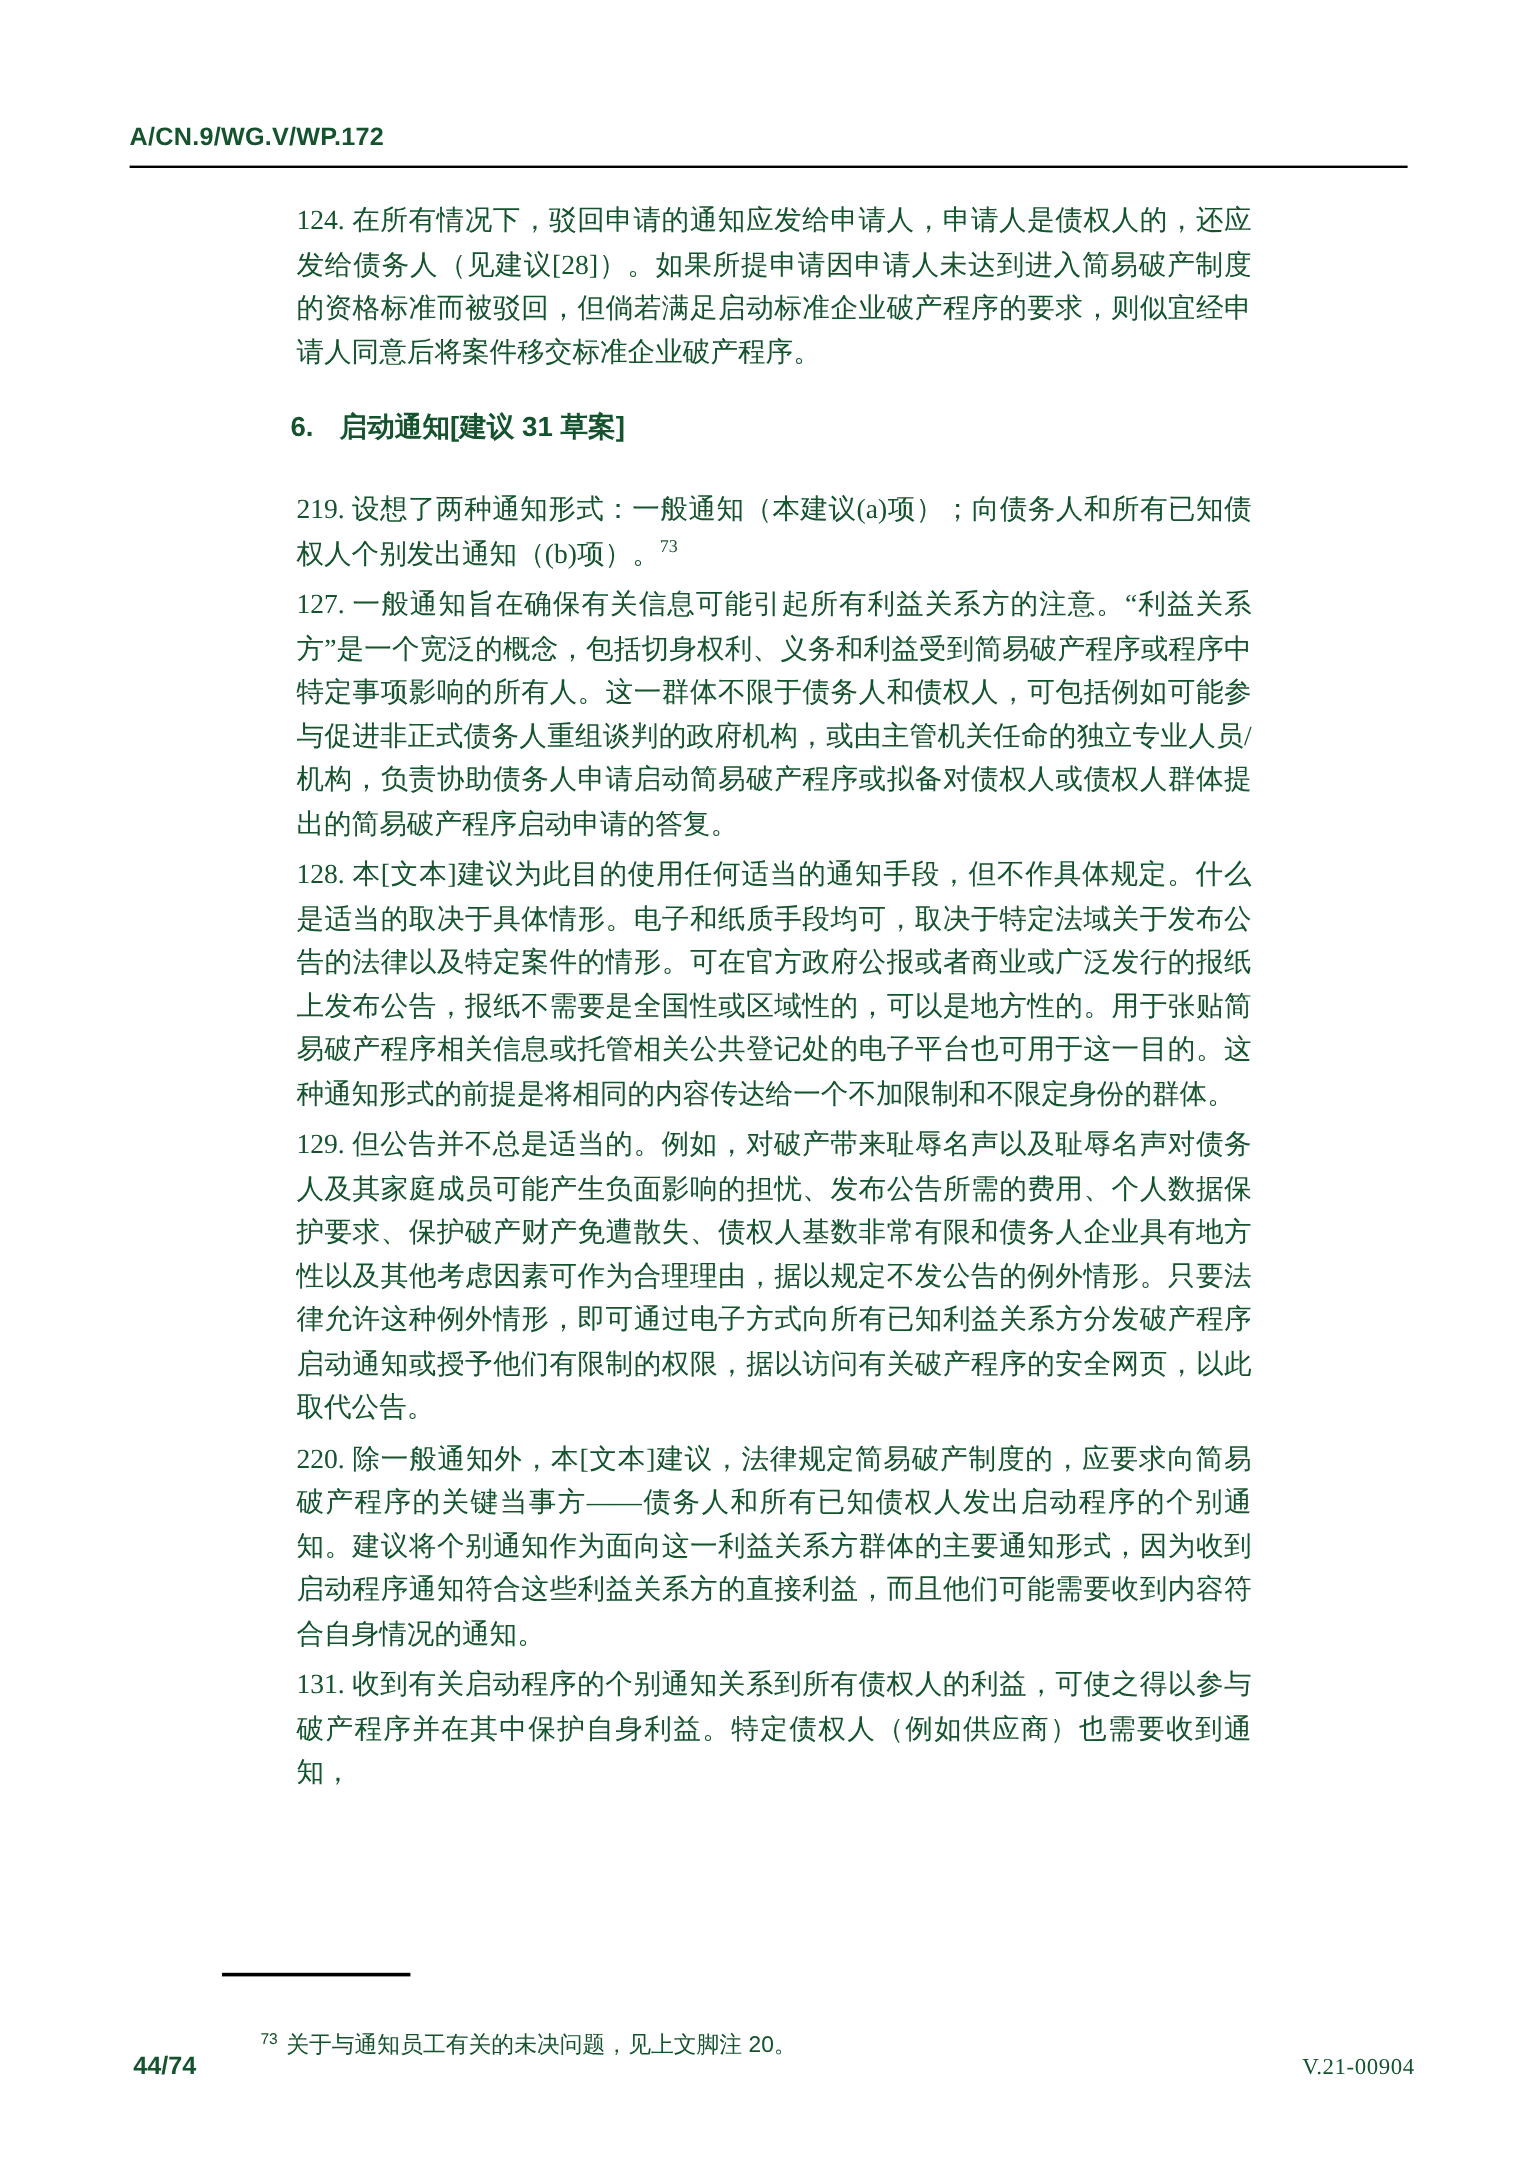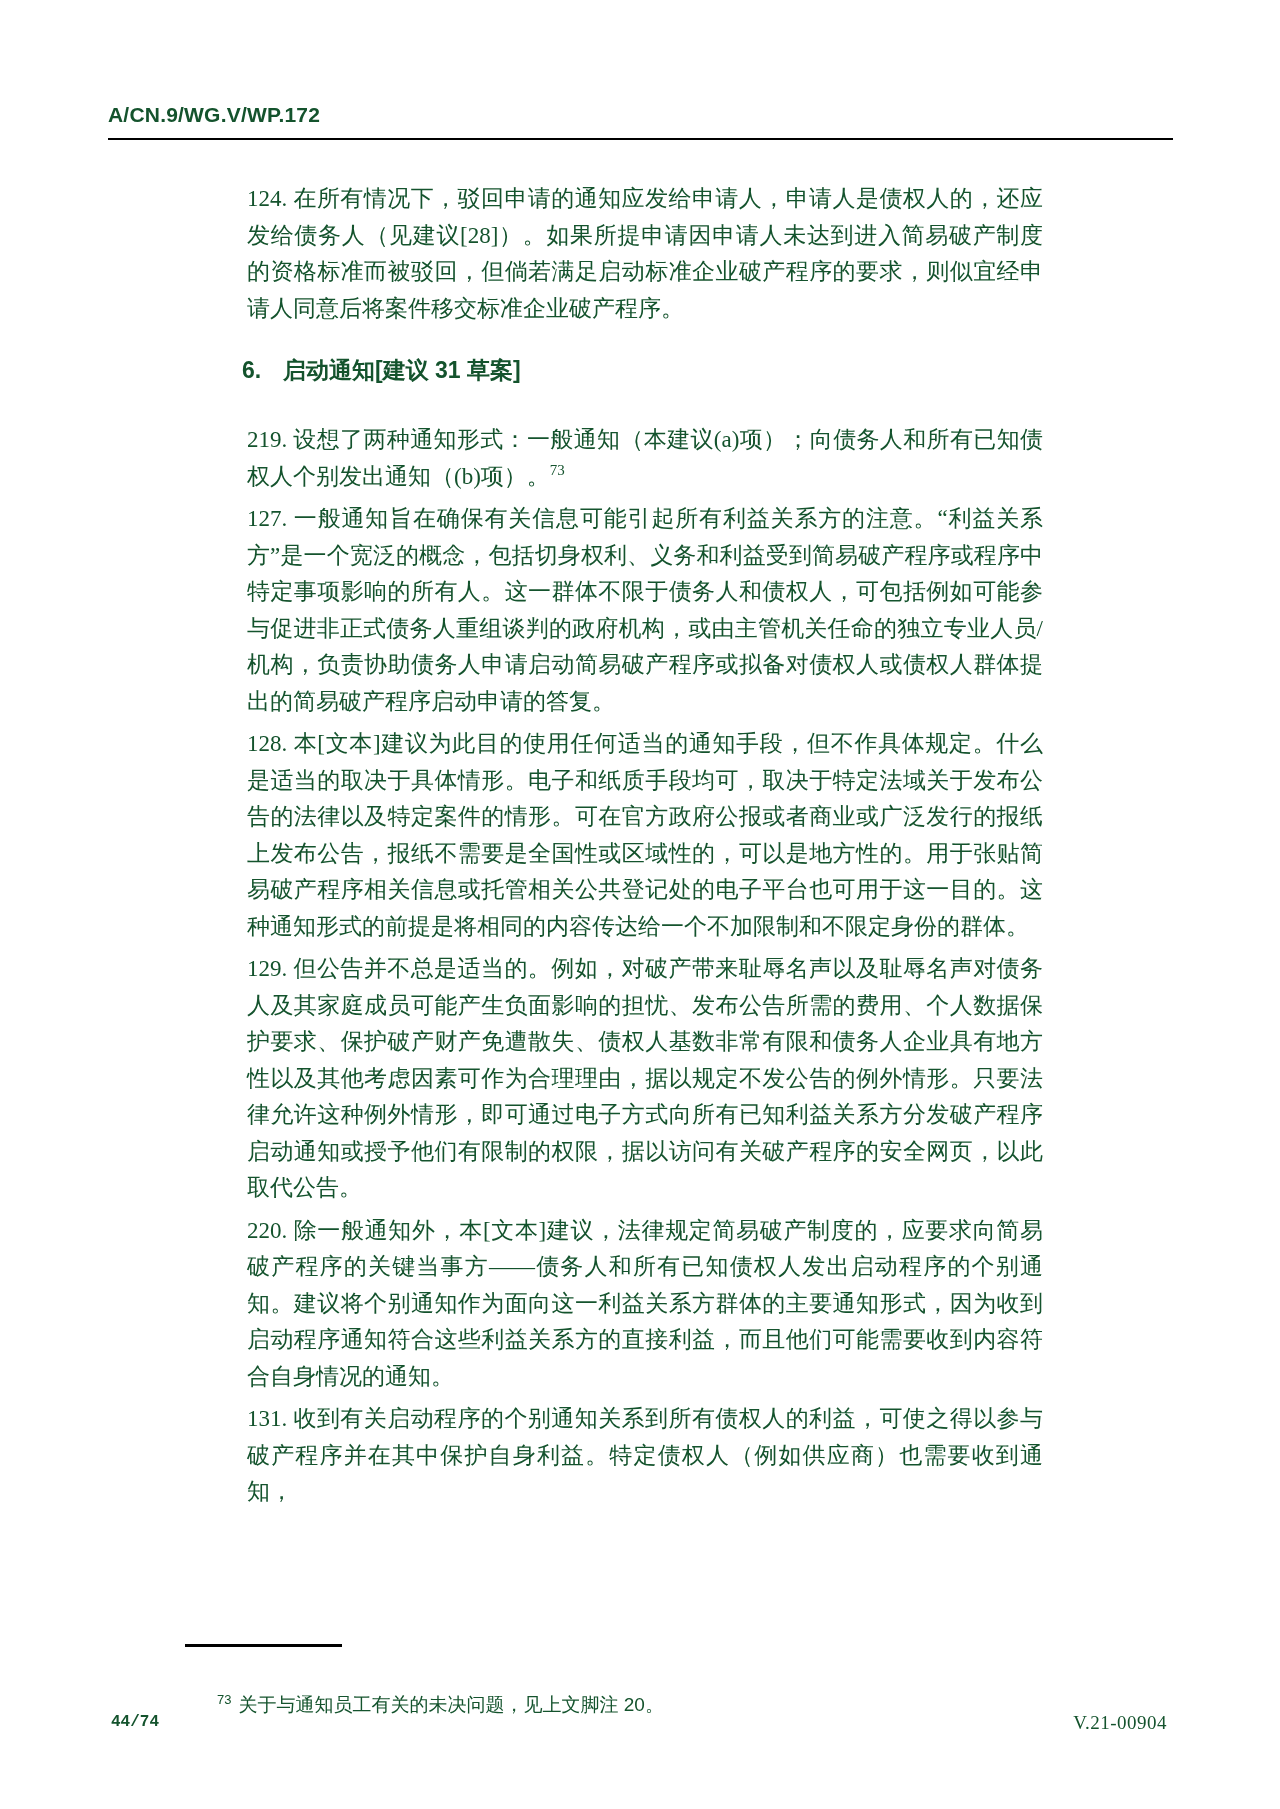--- a/index.html
+++ b/index.html
@@ -26,21 +26,21 @@
     position: absolute;
     left: 108px;
     top: 138px;
     width: 1065px;
     height: 2px;
     background: #000;
   }
   .content {
     position: absolute;
     left: 247px;
-    top: 181px;
+    top: 166px;
     width: 796px;
     font-family: "Liberation Serif", "DejaVu Serif", serif;
     font-size: 23px;
     line-height: 36.5px;
     text-align: justify;
     text-align-last: left;
   }
   .body-para { margin: 0 0 6px 0; }
   .section-heading {
     position: relative;
@@ -84,28 +84,28 @@
   .footnote .fn-marker {
     font-size: 13px;
     line-height: 0;
     vertical-align: super;
     margin-right: 7px;
   }
   .footer-page {
     position: absolute;
     left: 111px;
     top: 1710px;
-    font-family: Liberation Mono, monospace;
+    font-family: Liberation Sans, sans-serif;
     font-weight: bold;
-    font-size: 16px;
+    font-size: 21px;
     line-height: 24px;
   }
   .footer-code {
     position: absolute;
-    right: 113px;
+    right: 101px;
     top: 1712px;
     font-family: "Liberation Serif", "DejaVu Serif", serif;
     font-size: 19px;
     line-height: 22px;
     letter-spacing: 0.5px;
     text-align: center;
   }
 </style>
 </head>
 <body>

